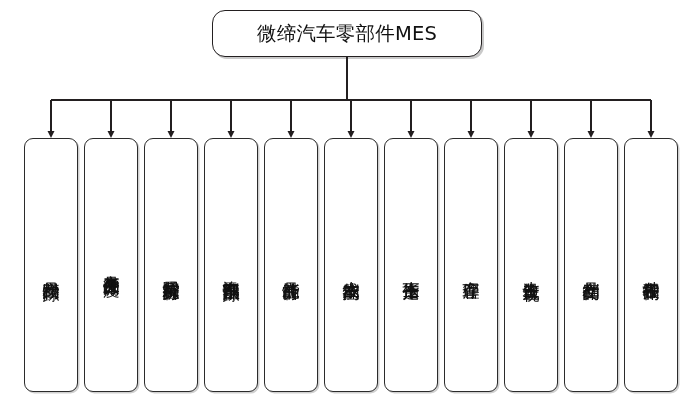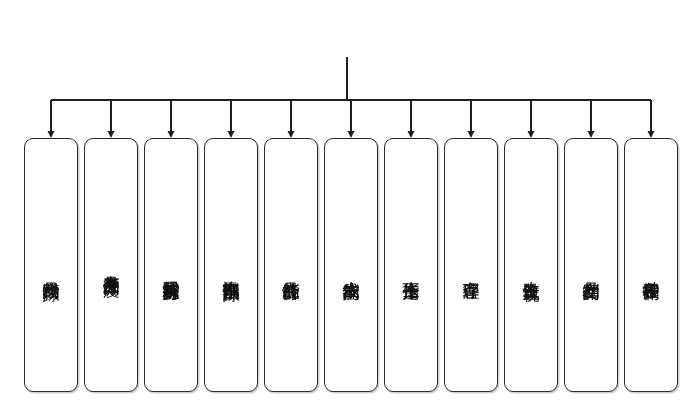--- a/index.html
+++ b/index.html
@@ -89,20 +89,23 @@
     line-height: 1.17;
     font-size: 16.6px;
     transform: translateY(0px);
   }
 </style>
 </head>
 <body>
 
 <div id="diagram">
 
+  <div class="root-node">
+    <span class="root-label">微缔汽车零部件MES</span>
+  </div>
 
   <svg class="connector-layer" viewBox="0 0 700 400" width="700" height="400" xmlns="http://www.w3.org/2000/svg">
     <g stroke="#231f20" stroke-width="1.7" fill="none" shape-rendering="crispEdges">
 
       <line x1="347" y1="57" x2="347" y2="100"></line>
 
       <line x1="51" y1="100" x2="651" y2="100"></line>
 
       <line x1="51" y1="100" x2="51" y2="132"></line>
       <line x1="111" y1="100" x2="111" y2="132"></line>

